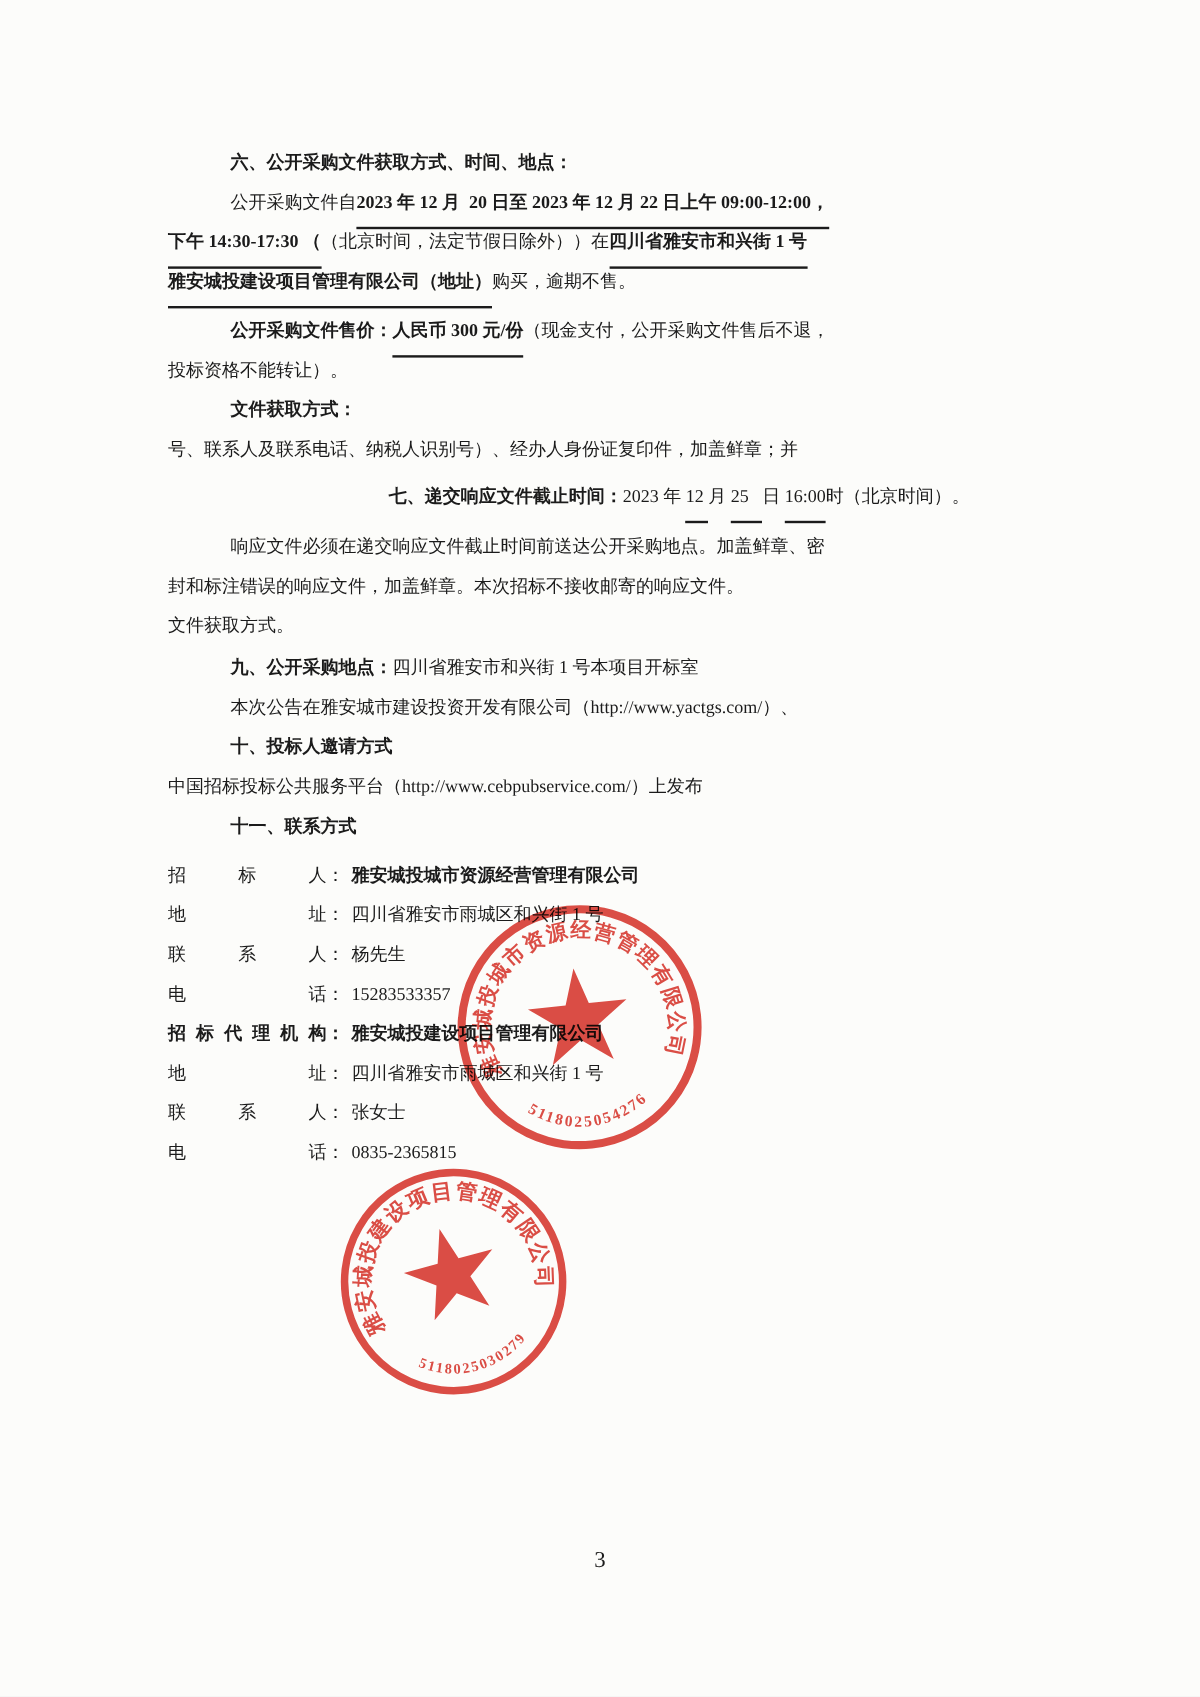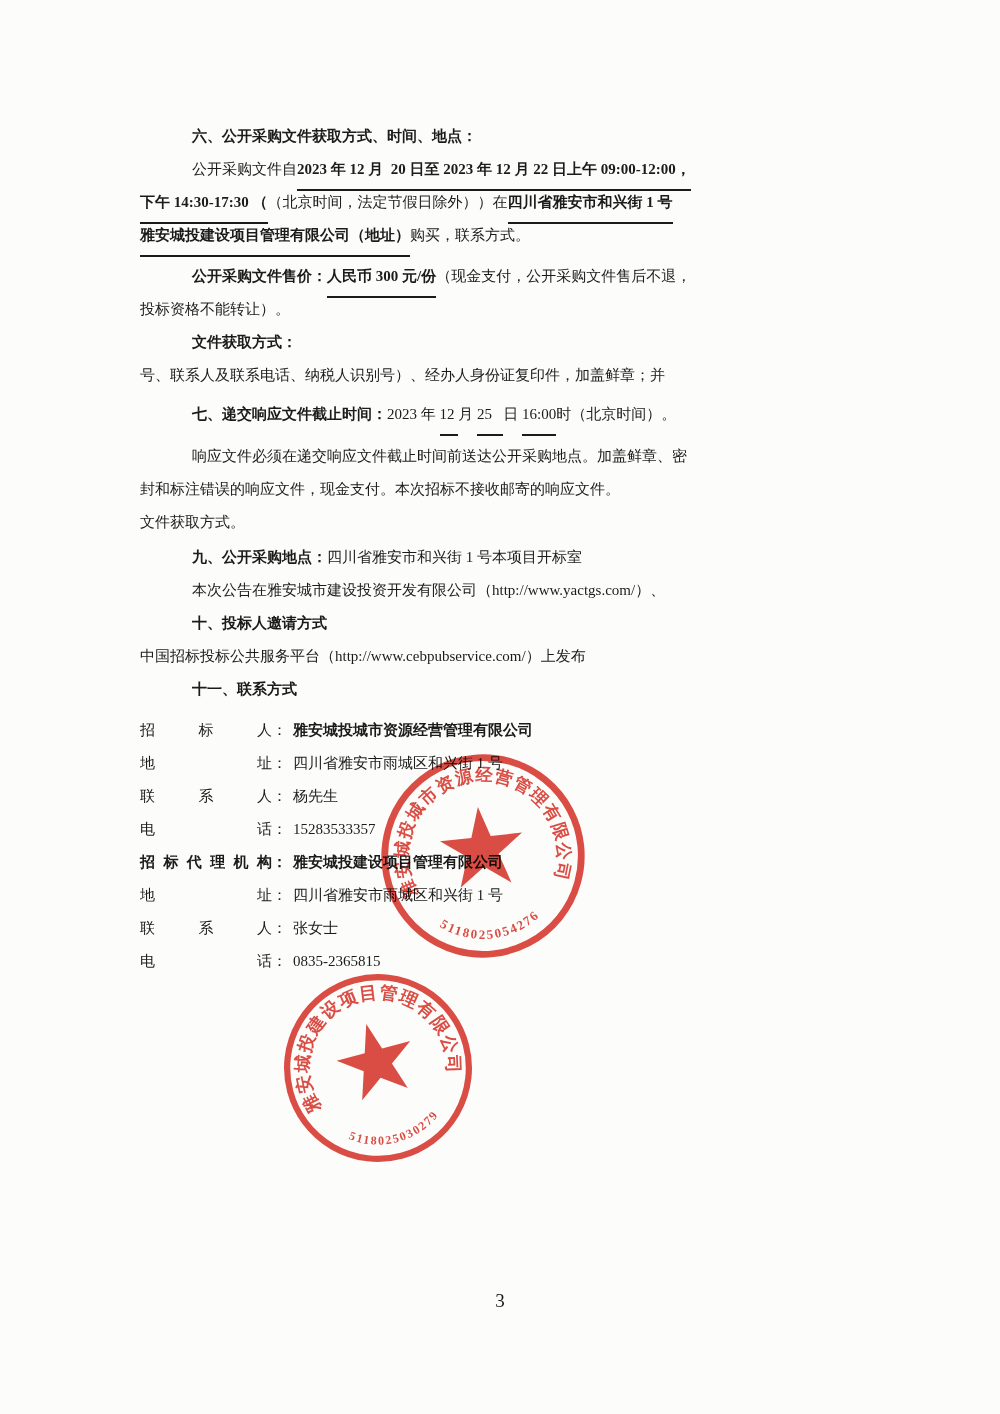--- a/index.html
+++ b/index.html
@@ -55,28 +55,28 @@
 </style>
 </head>
 <body>
 
 <div class="page">
 
   <div class="content" id="paras">
       <div class="line indent"><span class="b ">六、公开采购文件获取方式、时间、地点：</span></div>
       <div class="line indent"><span class="">公开采购文件自</span><span class="b u">2023 年 12 月  20 日至 2023 年 12 月 22 日上午 09:00-12:00，</span></div>
       <div class="line flush"><span class="b u">下午 14:30-17:30 （</span><span class="">（北京时间，法定节假日除外））在</span><span class="b u">四川省雅安市和兴街 1 号</span></div>
-      <div class="line flush"><span class="b u">雅安城投建设项目管理有限公司（地址）</span><span class="">购买，联系方式。</span></div>
+      <div class="line flush"><span class="b u">雅安城投建设项目管理有限公司（地址）</span><span class="">购买，逾期不售。</span></div>
       <div class="line indent" style="margin-top: 8px;"><span class="b ">公开采购文件售价：</span><span class="b u">人民币 300 元/份</span><span class="">（现金支付，公开采购文件售后不退，</span></div>
       <div class="line flush"><span class="">投标资格不能转让）。</span></div>
       <div class="line indent"><span class="b ">文件获取方式：</span></div>
       <div class="line flush"><span class="">号、联系人及联系电话、纳税人识别号）、经办人身份证复印件，加盖鲜章；并</span></div>
-      <div class="line indent" style="margin-top: 6px;"><span class="b ">七、递交响应文件截止时间：</span><span class="">2023 年 </span><span class="u">12 </span><span class="">月 </span><span class="u">25   </span><span class="">日 </span><span class="u">16:00</span><span class="">时（北京时间）。</span></div>
+      <div class="line indent" style="margin-top: 6px; text-align: center;"><span class="b ">七、递交响应文件截止时间：</span><span class="">2023 年 </span><span class="u">12 </span><span class="">月 </span><span class="u">25   </span><span class="">日 </span><span class="u">16:00</span><span class="">时（北京时间）。</span></div>
       <div class="line indent" style="margin-top: 9px;"><span class="">响应文件必须在递交响应文件截止时间前送达公开采购地点。加盖鲜章、密</span></div>
-      <div class="line flush"><span class="">封和标注错误的响应文件，现金支付。本次招标不接收邮寄的响应文件。</span></div>
+      <div class="line flush"><span class="">封和标注错误的响应文件，加盖鲜章。本次招标不接收邮寄的响应文件。</span></div>
       <div class="line flush"><span class="">文件获取方式。</span></div>
       <div class="line indent" style="margin-top: 2px;"><span class="b ">九、公开采购地点：</span><span class="">四川省雅安市和兴街 1 号本项目开标室</span></div>
       <div class="line indent"><span class="">本次公告在雅安城市建设投资开发有限公司（http://www.yactgs.com/）、</span></div>
       <div class="line indent"><span class="b ">十、投标人邀请方式</span></div>
       <div class="line flush"><span class="">中国招标投标公共服务平台（http://www.cebpubservice.com/）上发布</span></div>
       <div class="line indent"><span class="b ">十一、联系方式</span></div>
       <div class="contacts">
         <div class="crow"><span class="clabel">招标人</span><span>：</span><span class="cvalue b">雅安城投城市资源经营管理有限公司</span></div>
         <div class="crow"><span class="clabel">地址</span><span>：</span><span class="cvalue">四川省雅安市雨城区和兴街 1 号</span></div>
         <div class="crow"><span class="clabel">联系人</span><span>：</span><span class="cvalue">杨先生</span></div>

